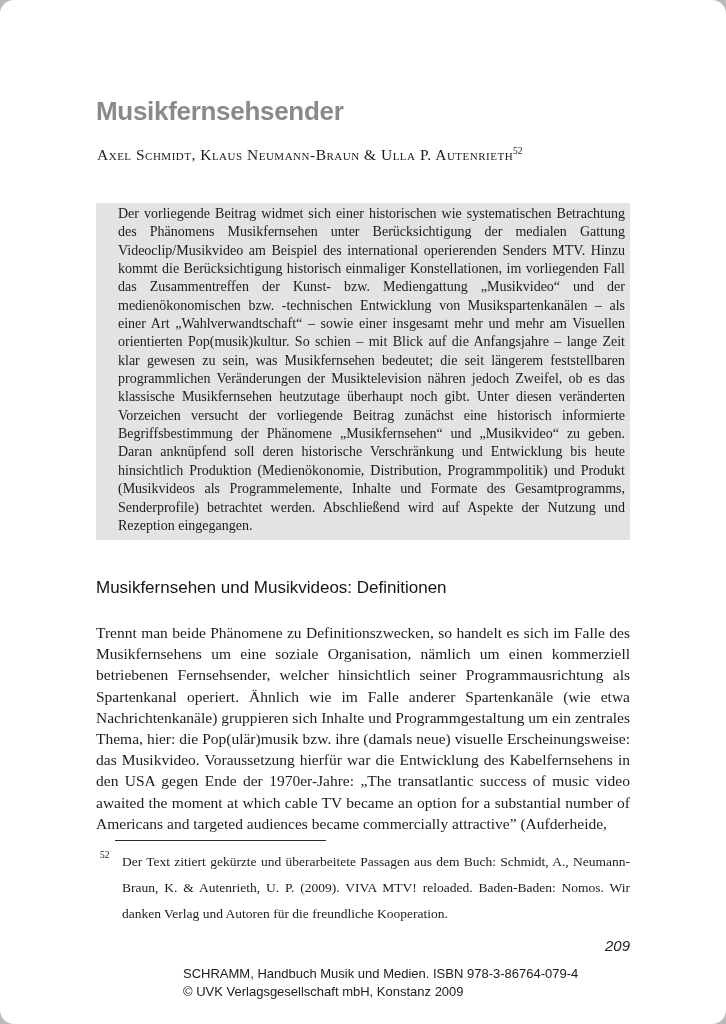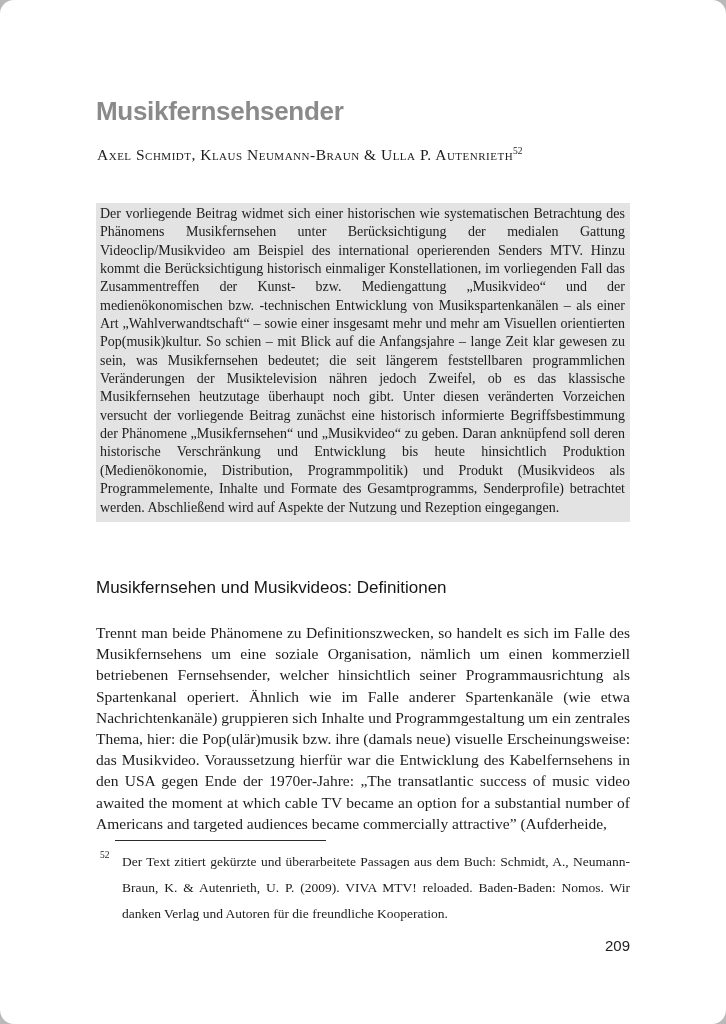--- a/index.html
+++ b/index.html
@@ -37,21 +37,21 @@
   .fnref{
     font-variant:normal;
     font-size:9.5px;
     letter-spacing:0;
     vertical-align:6px;
   }
   .abstract{
     position:absolute;left:96px;top:203px;width:534px;
     background:var(--abstract-bg);
     box-sizing:border-box;
-    padding:2px 5px 5px 4px;
+    padding:2px 5px 5px 22px;
   }
   .abstract-text{
     margin:0;
     font-size:14px;line-height:18.35px;
     text-align:justify;
   }
   .heading{
     position:absolute;left:96px;top:578px;width:534px;
     margin:0;
     font-family:"Liberation Sans", sans-serif;
@@ -84,20 +84,21 @@
     flex:1 1 auto;
     font-size:13.5px;line-height:26px;
     text-align:justify;
   }
   .pagenum{
     position:absolute;left:96px;top:937px;width:534px;
     font-family:"Liberation Sans", sans-serif;
     font-size:15px;
     text-align:right;
     color:#202020;
+    font-style:italic;
   }
   .footer{
     position:absolute;left:183px;top:965px;width:460px;
     font-family:"Liberation Sans", sans-serif;
     font-size:13px;line-height:17.5px;
     color:#202020;
   }
 </style>
 </head>
 <body>
@@ -118,14 +119,18 @@
 
   <div class="fnrule"></div>
 
   <div class="footnote">
     <span class="fnmark">52</span>
     <span class="fntext">Der Text zitiert gekürzte und überarbeitete Passagen aus dem Buch: Schmidt, A., Neumann-Braun, K. &amp; Autenrieth, U. P. (2009). VIVA MTV! reloaded. Baden-Baden: Nomos. Wir danken Verlag und Autoren für die freundliche Kooperation.</span>
   </div>
 
   <div class="pagenum">209</div>
 
+  <div class="footer">
+    <div>SCHRAMM, Handbuch Musik und Medien. ISBN 978-3-86764-079-4</div>
+    <div>© UVK Verlagsgesellschaft mbH, Konstanz 2009</div>
+  </div>
 
 </div>
 
 </body></html>

